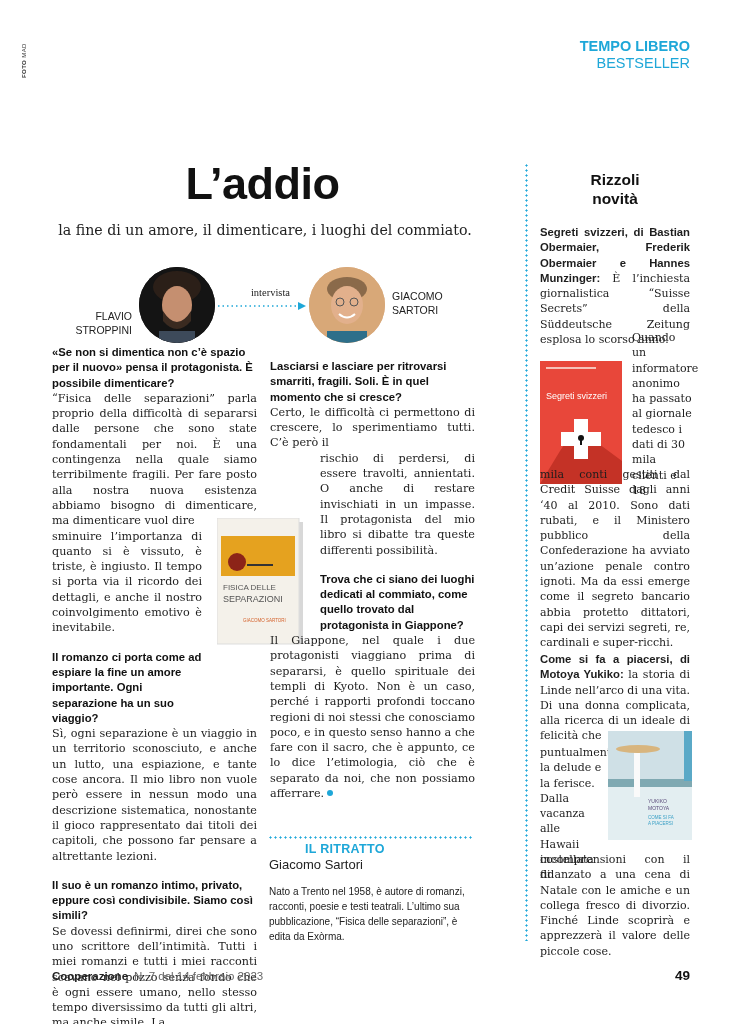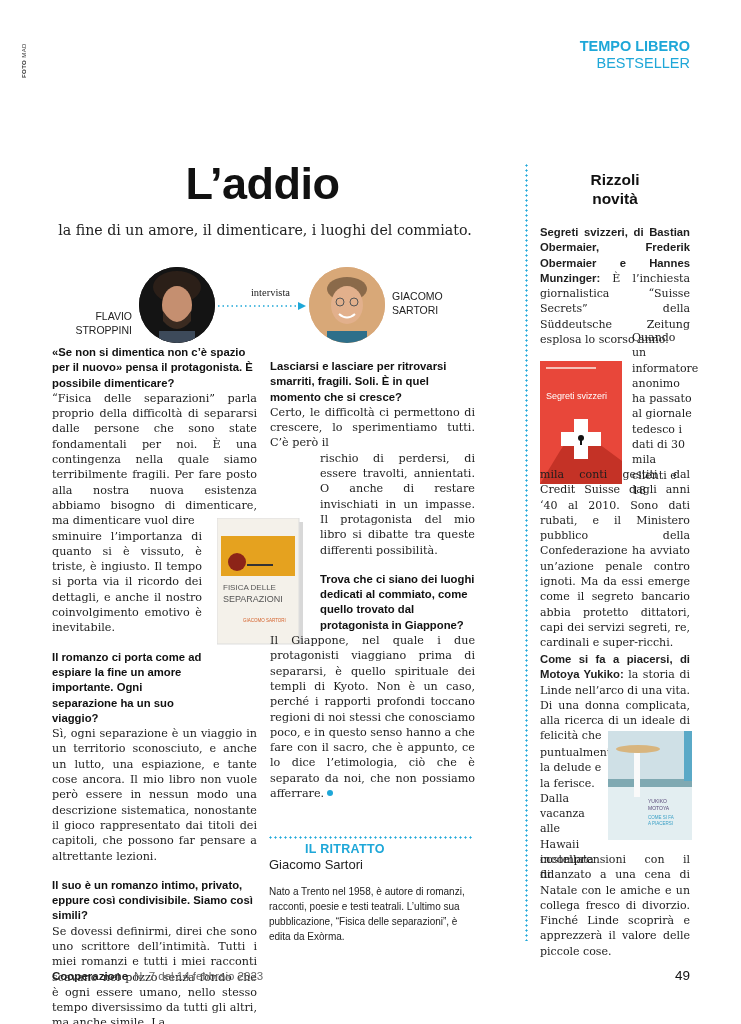--- a/index.html
+++ b/index.html
@@ -54,21 +54,21 @@
 
   
   .side-title { left:540px; top:170px; width:150px; text-align:center; font-family:"Liberation Sans", sans-serif; font-weight:bold; font-size:15.5px; line-height:19px; color:#111; }
   .side { font-size:11px; line-height:15.3px; color:#1d1d1d; }
   .sb { font-family:"Liberation Sans", sans-serif; font-weight:bold; font-size:11.3px; }
 
   
   .footer { left:52px; top:970px; font-family:"Liberation Sans", sans-serif; font-size:11.5px; color:#222; }
   .footer b { font-weight:bold; }
   .footer .issue { color:#666; margin-left:6px; }
-  .pageno { right:51px; top:968px; font-family:"Liberation Sans", sans-serif; font-weight:normal; font-size:13.5px; color:#111; }
+  .pageno { right:51px; top:968px; font-family:"Liberation Sans", sans-serif; font-weight:bold; font-size:13.5px; color:#111; }
   .endmark { display:inline-block; width:6px; height:6px; border-radius:50%; background:#1ea7d8; margin-left:3px; vertical-align:1px; }
 </style>
 </head>
 <body>
 
 <div class="abs credit">
   <span><b>FOTO</b> <i style="font-style:normal">MAD</i></span>
 </div>
 
 <div class="abs section">

